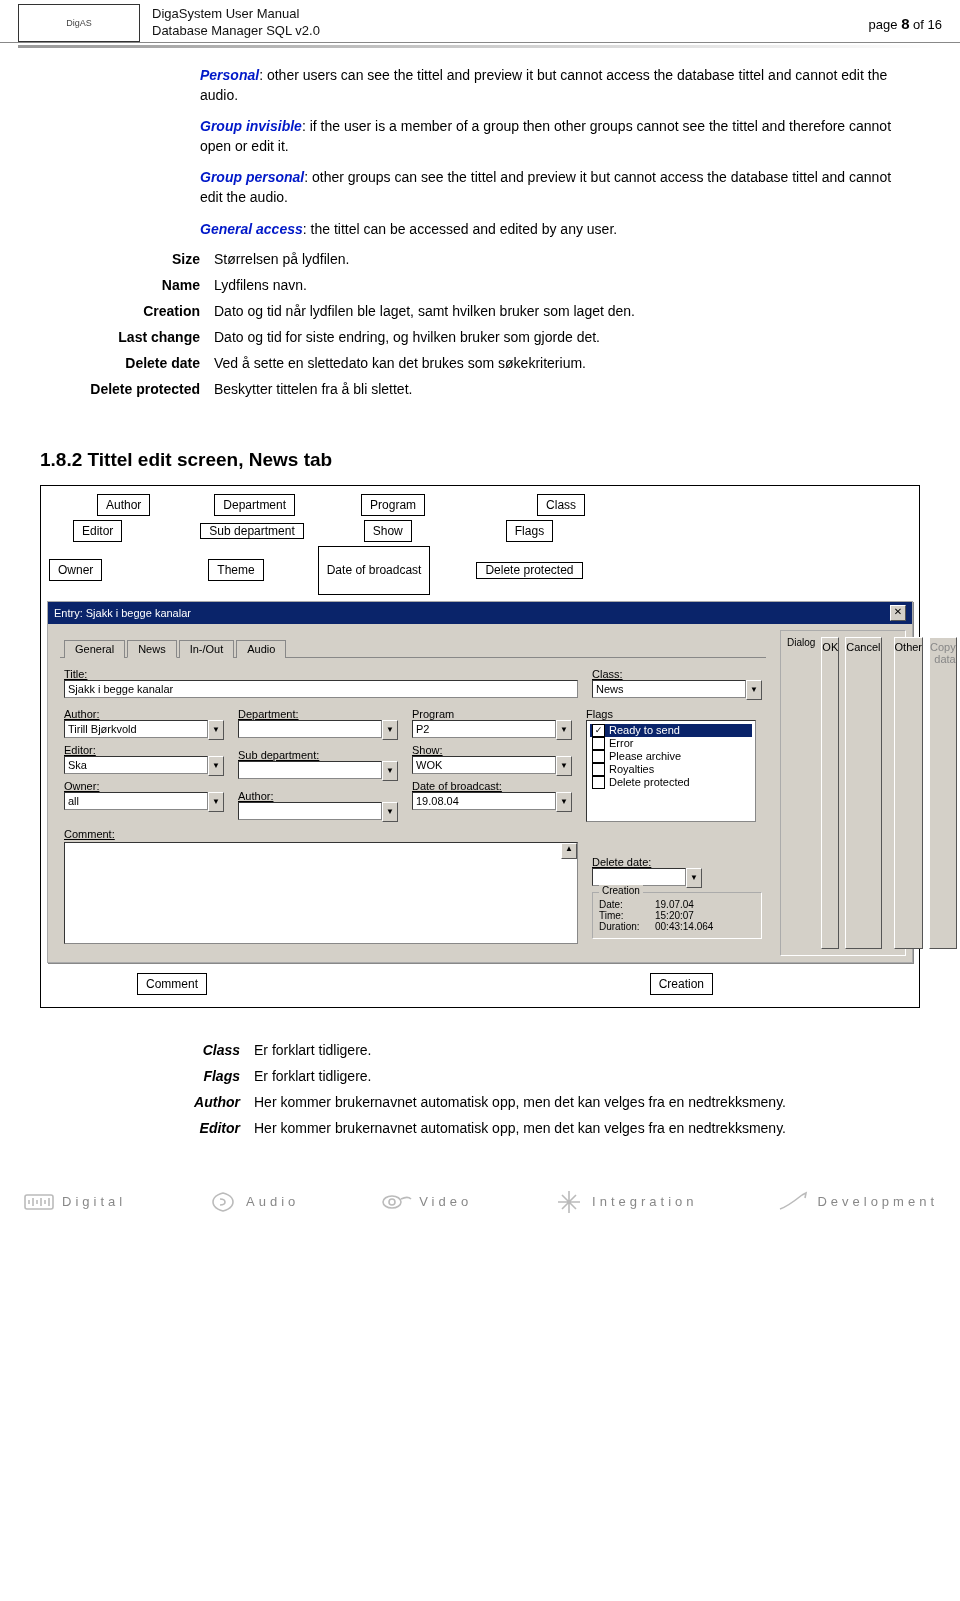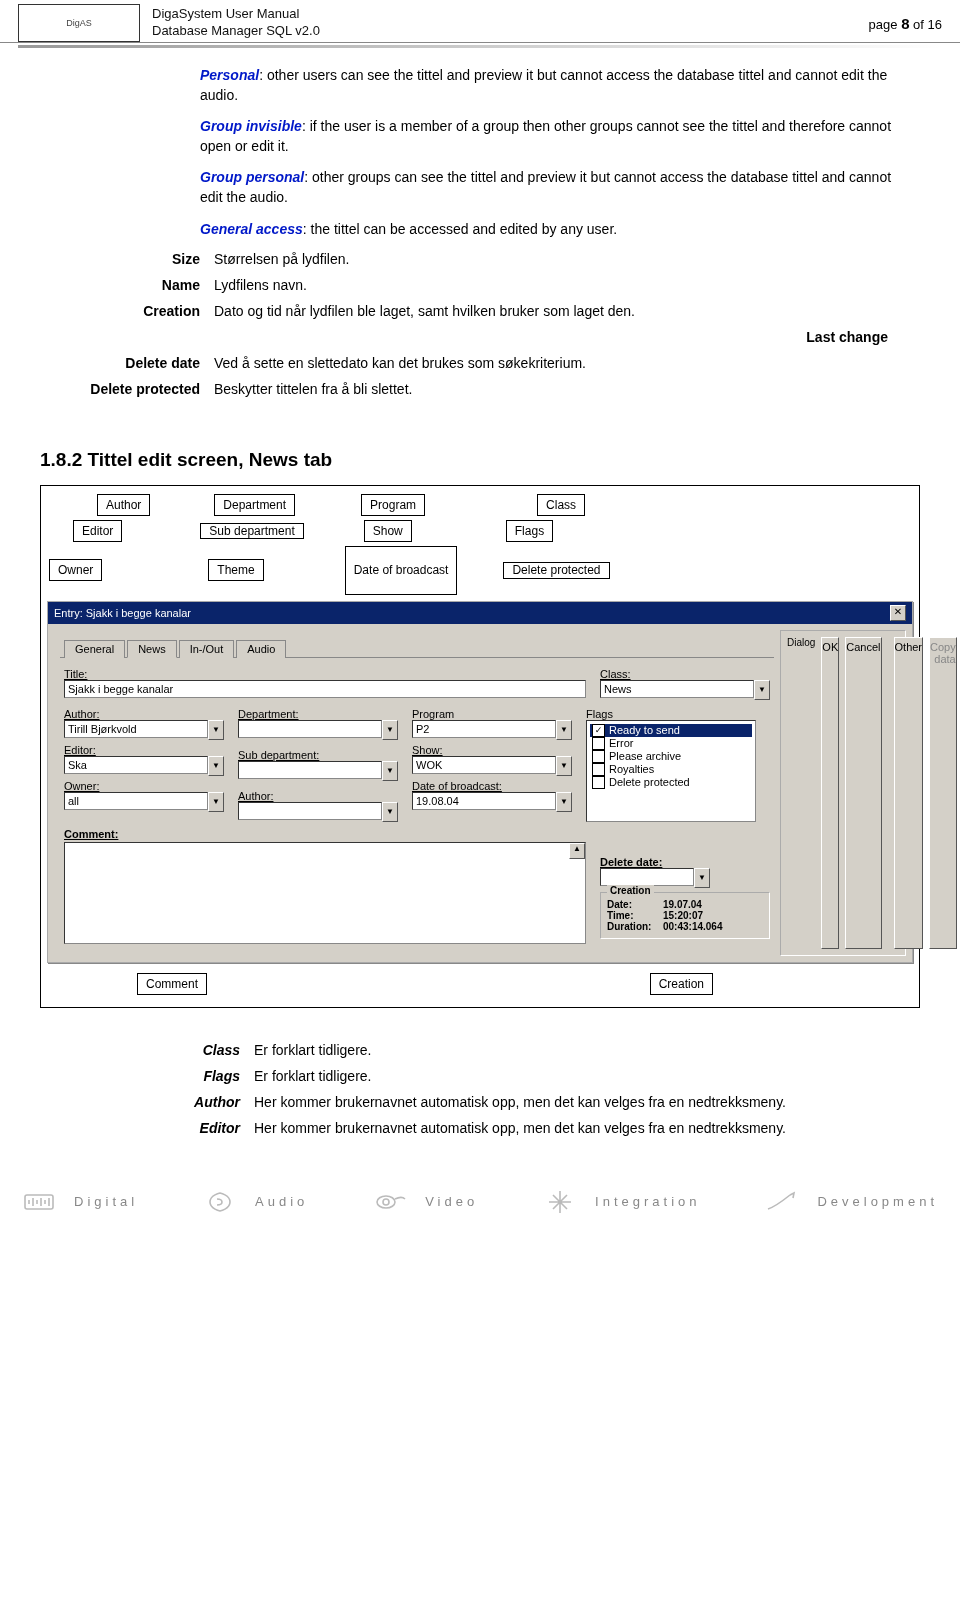--- a/index.html
+++ b/index.html
@@ -134,21 +134,21 @@
     border-right-color: #555;
     border-bottom-color: #555;
     color: #000;
     font-size: 10px;
     line-height: 12px;
     text-align: center;
   }
   .win-body {
     padding: 6px;
     display: flex;
-    gap: 0;
+    gap: 8px;
   }
   .tab-strip {
     display: flex;
     gap: 2px;
     padding: 3px 0 0 4px;
     border-bottom: 1px solid #888;
   }
   .tab {
     border: 1px solid #888;
     border-bottom: none;
@@ -319,21 +319,21 @@
     justify-content: space-between;
     align-items: center;
     font-family: Arial, sans-serif;
     font-size: 13px;
     letter-spacing: 4px;
     color: #888;
   }
   .footer-item {
     display: flex;
     align-items: center;
-    gap: 18px;
+    gap: 6px;
   }
   .footer-icon {
     width: 34px;
     height: 24px;
     color: #bbb;
     display: flex;
     align-items: center;
     justify-content: center;
   }
   .footer-icon svg { stroke: #bbb; fill: none; stroke-width: 1.6; }
@@ -368,20 +368,21 @@
   <div class="def-row">
       <div class="def-term">Name</div>
       <div class="def-val">Lydfilens navn.</div>
     </div>
   <div class="def-row">
       <div class="def-term">Creation</div>
       <div class="def-val">Dato og tid når lydfilen ble laget, samt hvilken bruker som laget den.</div>
     </div>
   <div class="def-row">
       <div class="def-term">Last change</div>
+      <div class="def-val">Dato og tid for siste endring, og hvilken bruker som gjorde det.</div>
     </div>
   <div class="def-row">
       <div class="def-term">Delete date</div>
       <div class="def-val">Ved å sette en slettedato kan det brukes som søkekriterium.</div>
     </div>
   <div class="def-row">
       <div class="def-term">Delete protected</div>
       <div class="def-val">Beskytter tittelen fra å bli slettet.</div>
     </div>
 </div>
@@ -409,21 +410,21 @@
       <div style="width:60px;"></div>
       <div class="callout-box">Show</div>
       <div style="width:94px;"></div>
       <div class="callout-box">Flags</div>
     </div>
     <div class="callout-row">
       <div class="callout-box">Owner</div>
       <div style="width:106px;"></div>
       <div class="callout-box">Theme</div>
       <div style="width:54px;"></div>
-      <div class="callout-box" style="padding:16px 8px; line-height:1.2;margin-left:27px;"><span>Date of broadcast</span></div>
+      <div class="callout-box" style="padding:16px 8px; line-height:1.2;"><span>Date of broadcast</span></div>
       <div style="width:46px;"></div>
       <div class="callout-box" style="padding:0 8px; line-height:1.2;"><span>Delete protected</span></div>
     </div>
   </div>
 
   <div class="win">
     <div class="win-title">
       <span>Entry: Sjakk i begge kanalar</span>
       <span class="win-close">✕</span>
     </div>
@@ -548,21 +549,21 @@
                     </div>
                   <div class="flag-item">
                       <span class="chk"></span>
                       <span>Delete protected</span>
                     </div>
                 </div>
               </div>
             </div>
           </div>
 
-          <div class="row3" style="margin-top:6px;font-weight:bold;">
+          <div class="row3" style="margin-top:6px;">
             <div class="col" style="flex:1;">
               <span class="flbl">Comment:</span>
               <div class="comment-box">
                 <div class="comment-scroll-up">▲</div>
               </div>
             </div>
             <div class="col col4">
               <div style="height:24px;"></div>
               <div class="fl">
                 <span class="flbl">Delete date:</span>

